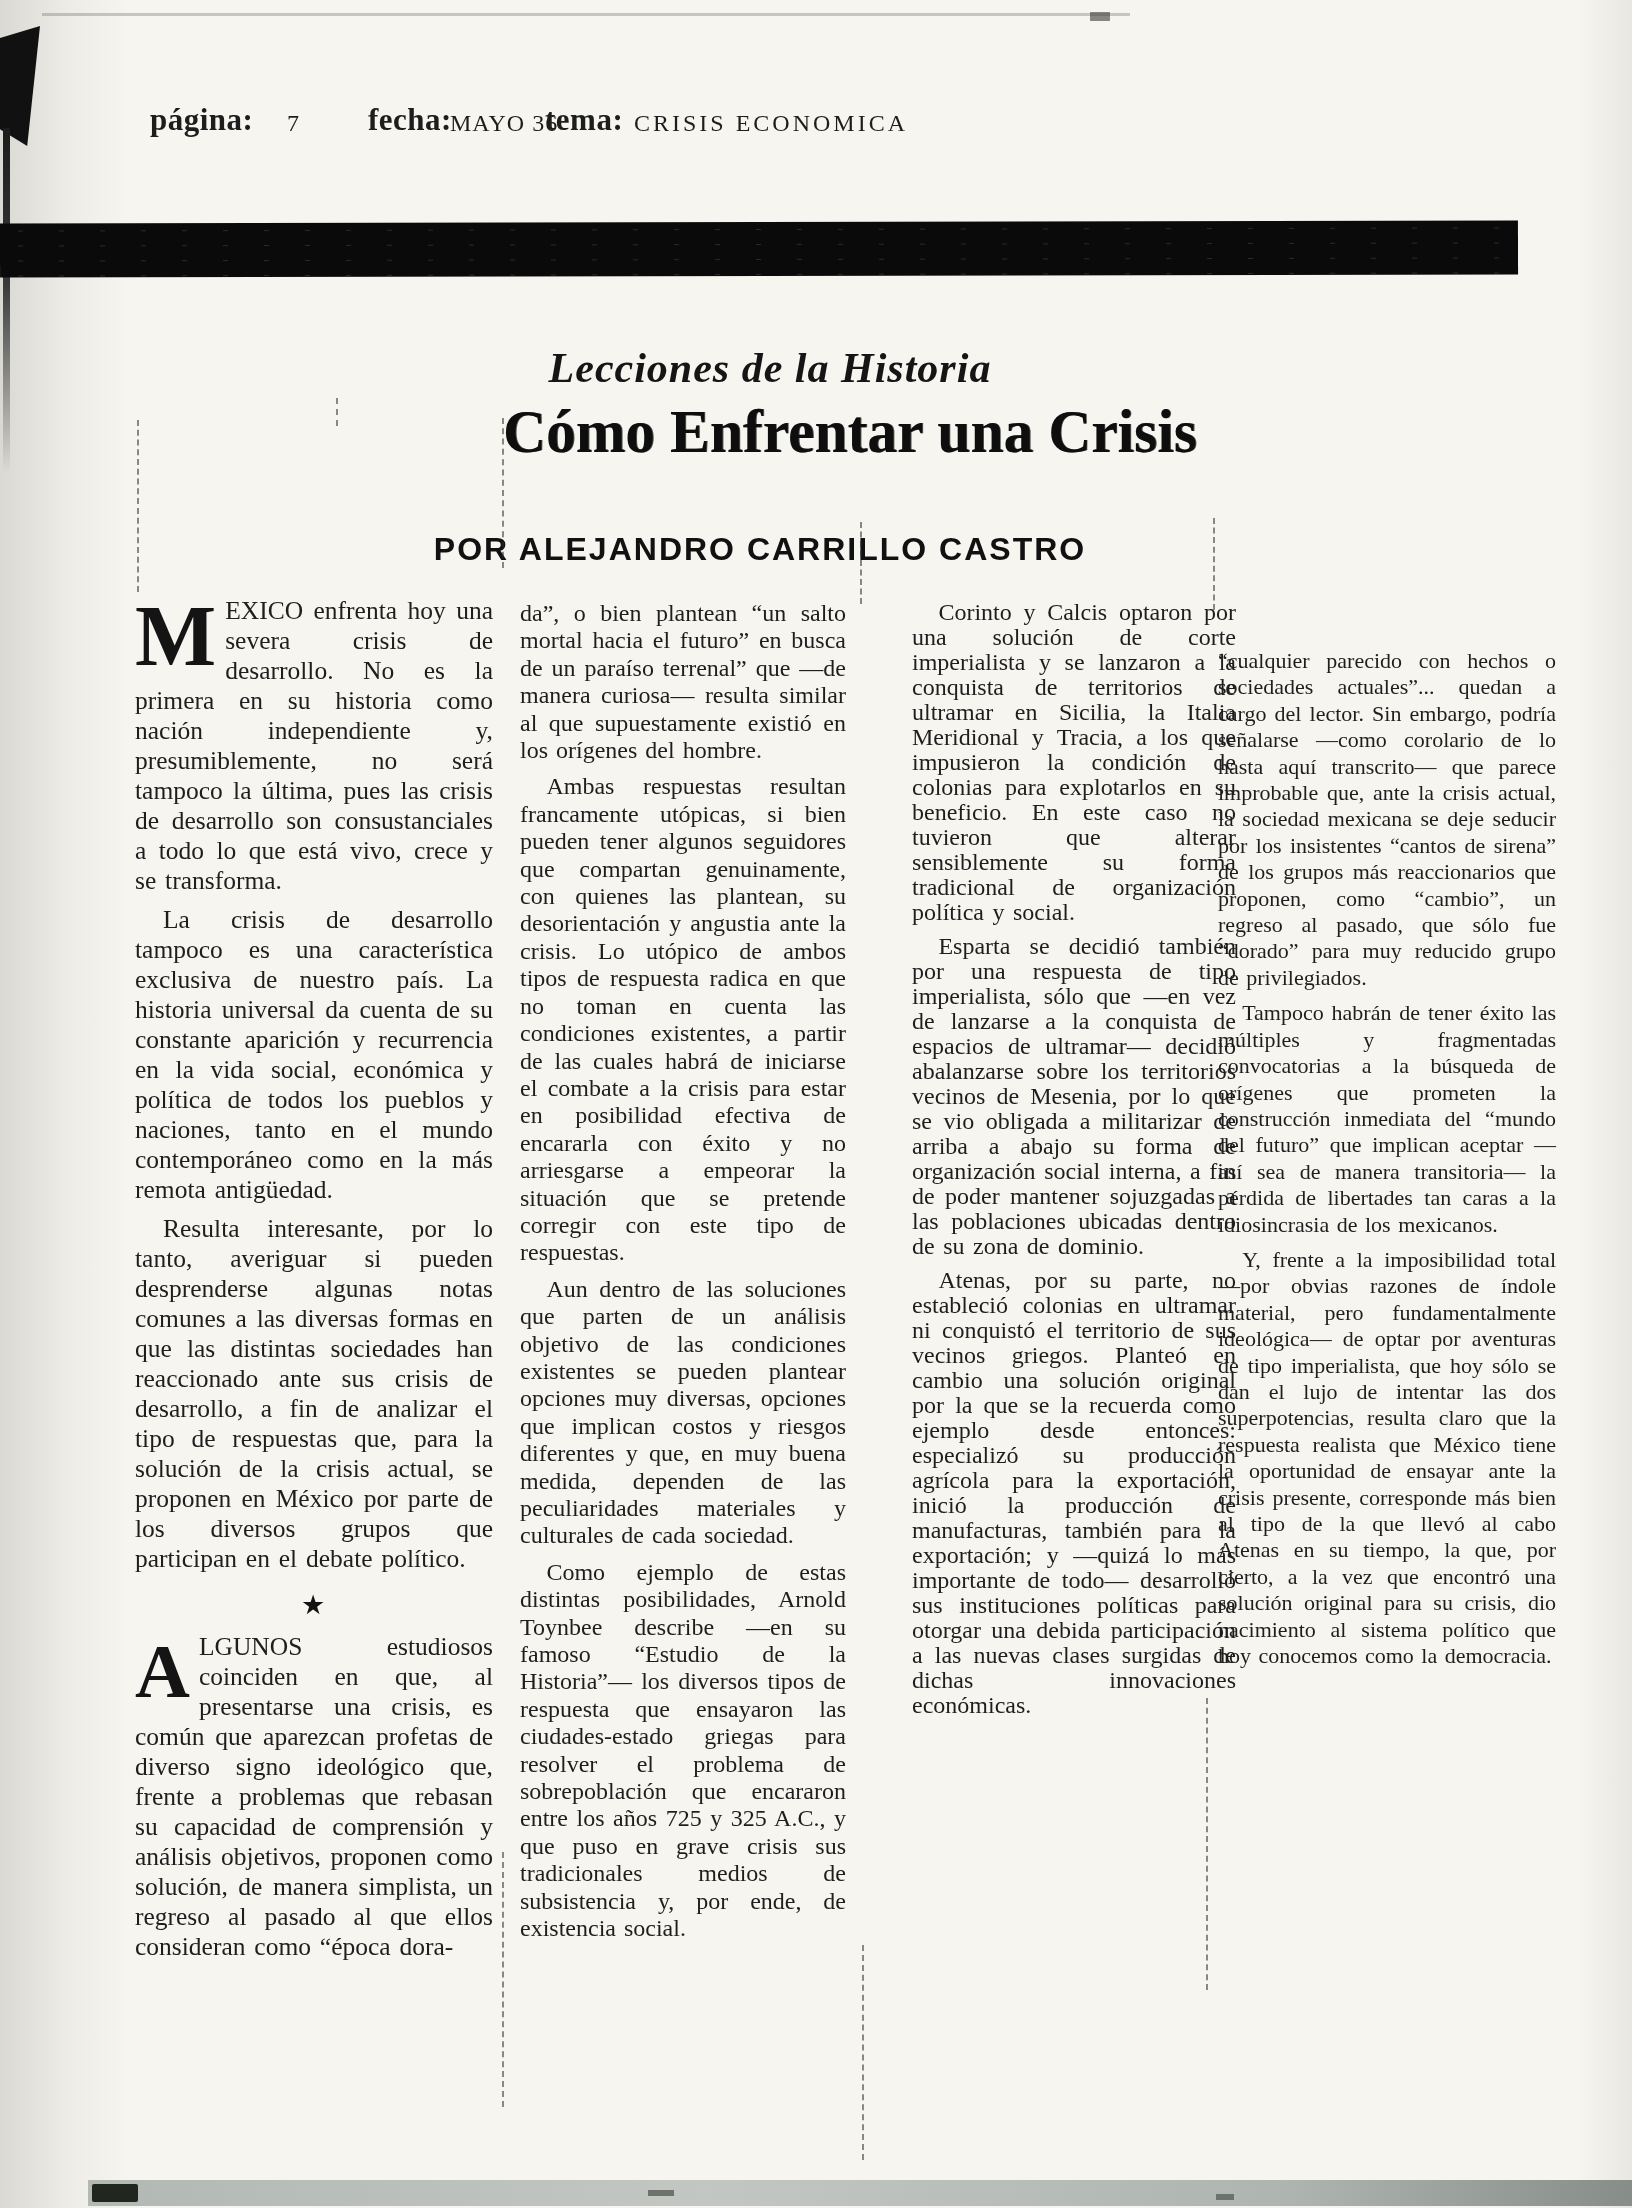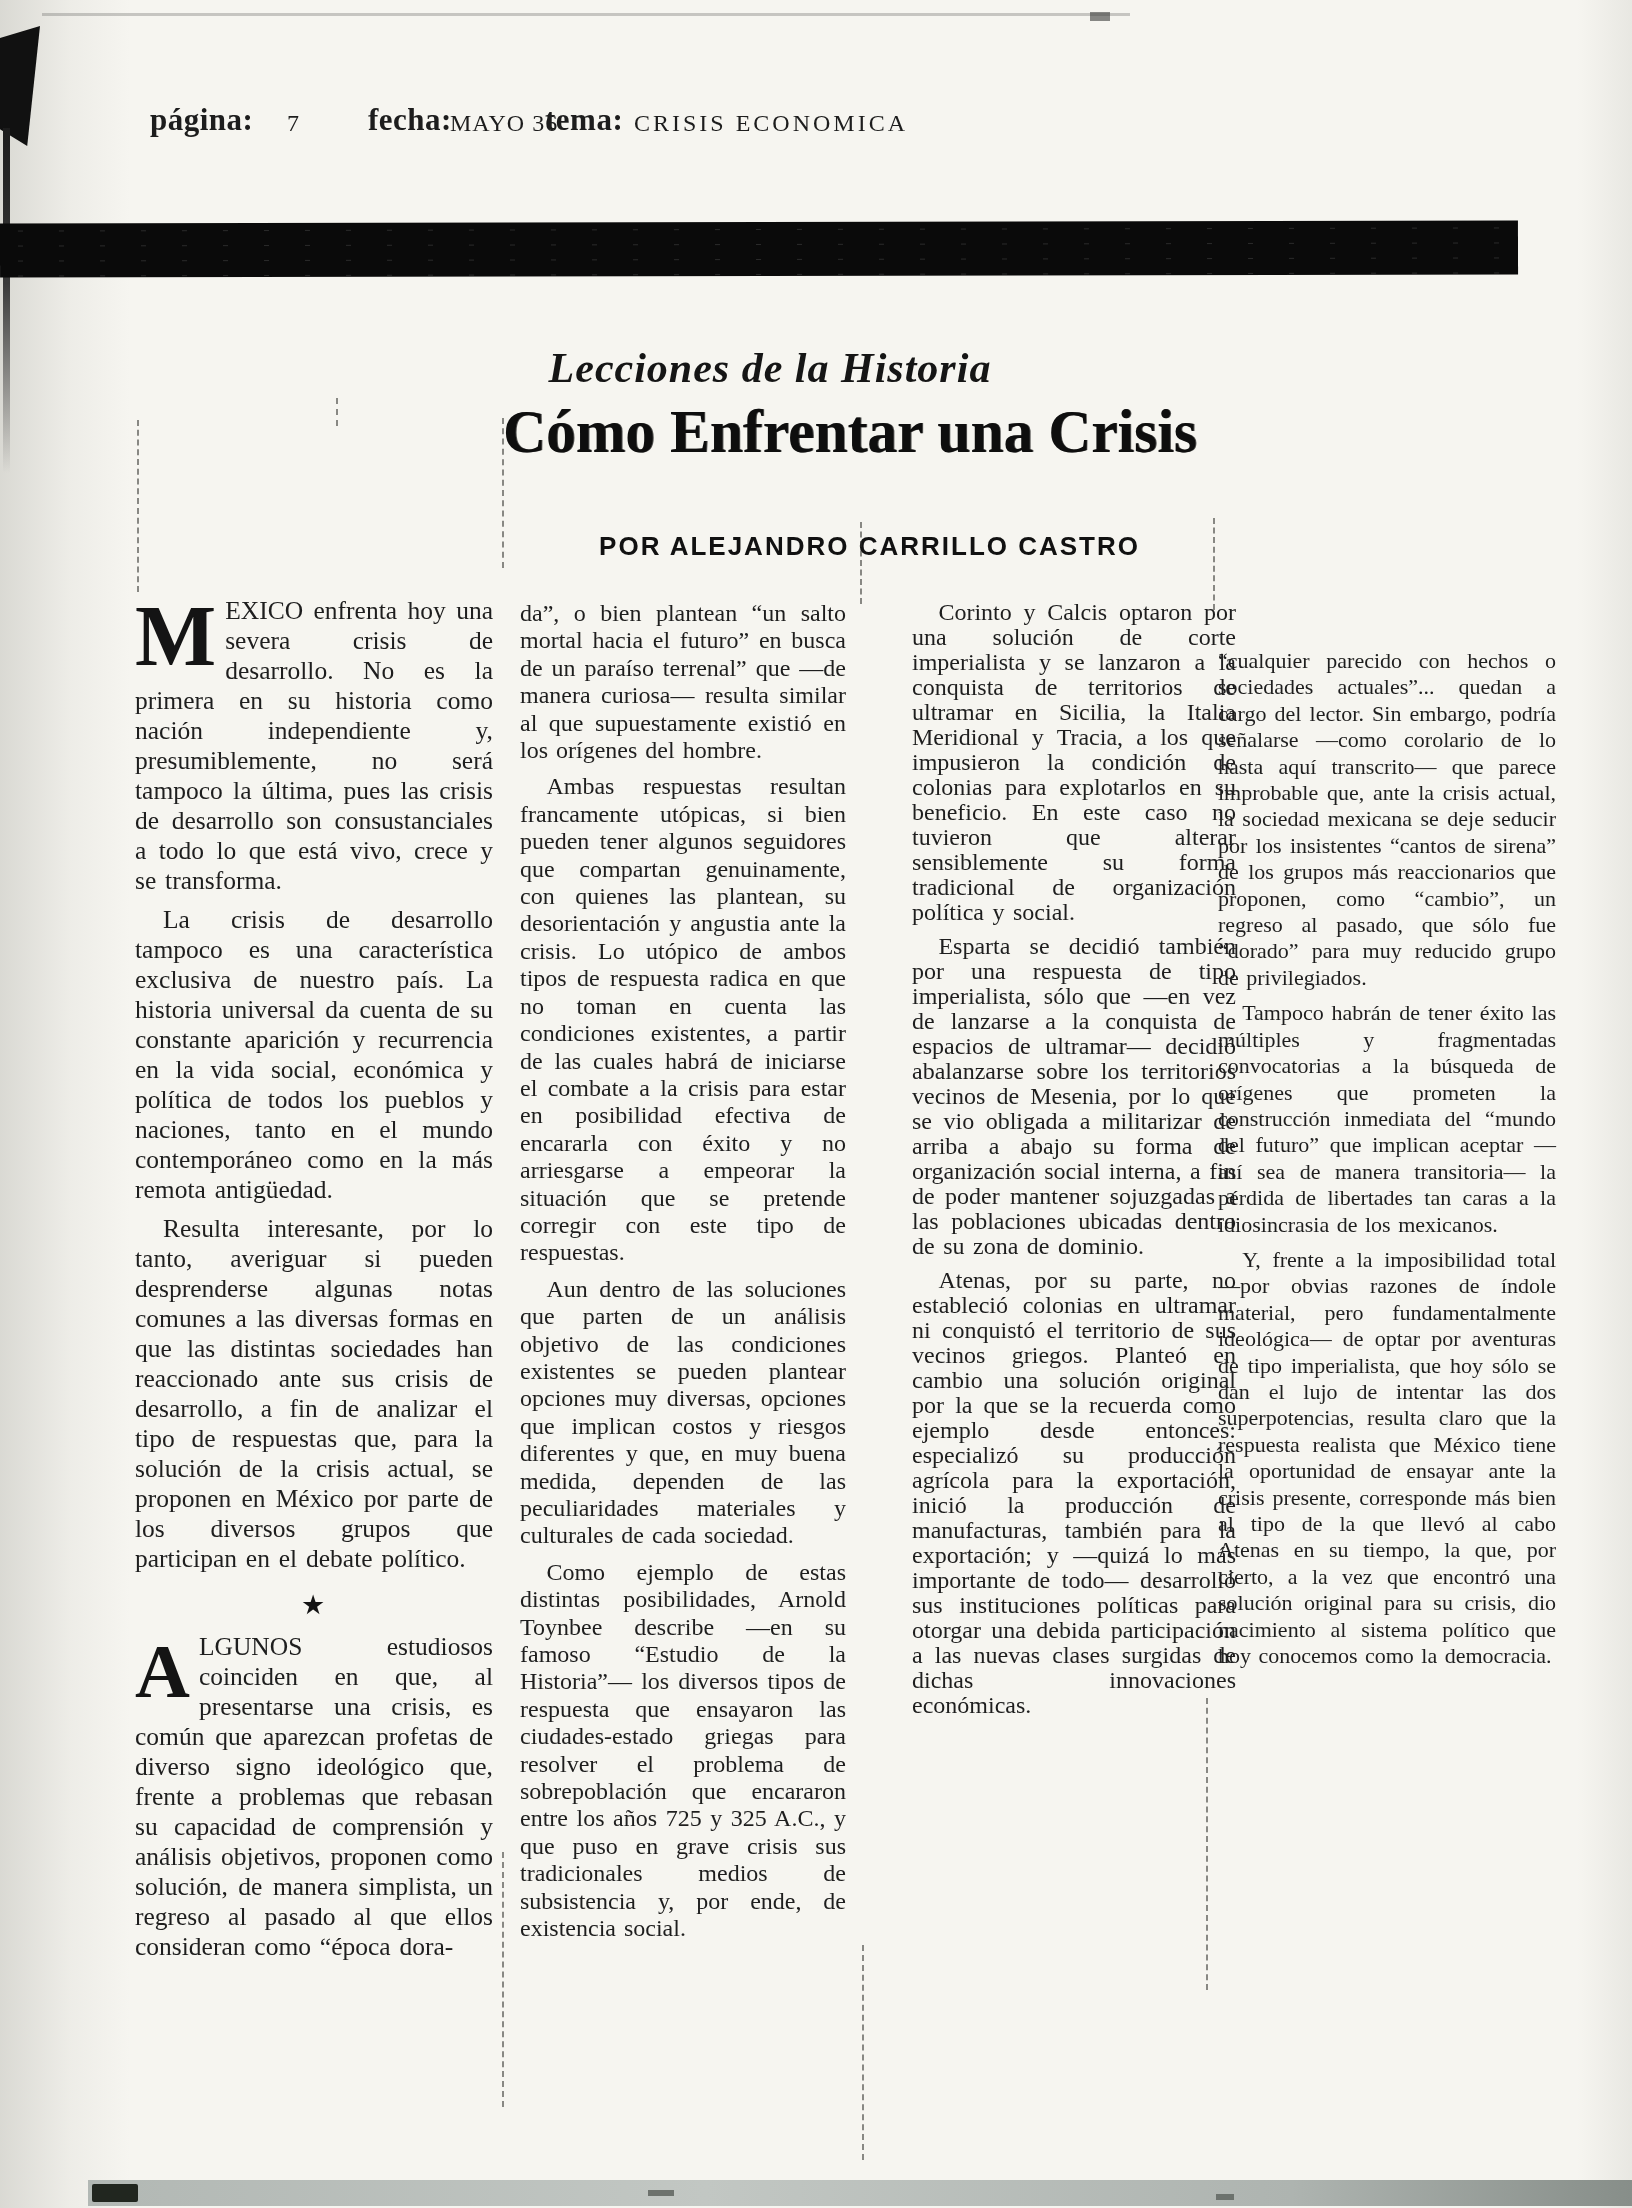--- a/index.html
+++ b/index.html
@@ -71,23 +71,23 @@
     position:absolute;left:390px;top:344px;width:760px;text-align:center;
     font-size:42px;font-weight:bold;font-style:italic;letter-spacing:1px;color:#151515;
   }
   .headline{
     position:absolute;left:450px;top:396px;width:800px;text-align:center;
     font-size:62px;font-weight:bold;letter-spacing:0px;color:#0e0e0e;
     transform:scaleX(.96);transform-origin:center;
     text-shadow:1px 0 0 rgba(10,10,10,.7);
   }
   .byline{
-    position:absolute;left:380px;top:531px;width:760px;text-align:right;
+    position:absolute;left:380px;top:531px;width:760px;text-align:center;
     font-family:"Liberation Sans","DejaVu Sans",sans-serif;
-    font-size:26px;font-weight:bold;letter-spacing:2px;color:#111;
+    font-size:32px;font-weight:bold;letter-spacing:2px;color:#111;
   }
 
   
   .col{position:absolute;top:600px;text-align:justify;color:#1e1e1e;}
   #col1{left:135px;width:358px;font-size:25.5px;line-height:30px;word-spacing:2.5px;top:596px;}
   #col2{left:520px;width:326px;font-size:24px;line-height:27.4px;word-spacing:2px;}
   #col3{left:912px;width:324px;font-size:24px;line-height:25px;word-spacing:2.5px;}
   #col4{left:1218px;width:338px;font-size:22px;line-height:26.4px;word-spacing:2px;margin-top:48px;}
   .para{margin:0 0 9px 0;text-indent:1.1em;}
   .flush{text-indent:0;}

